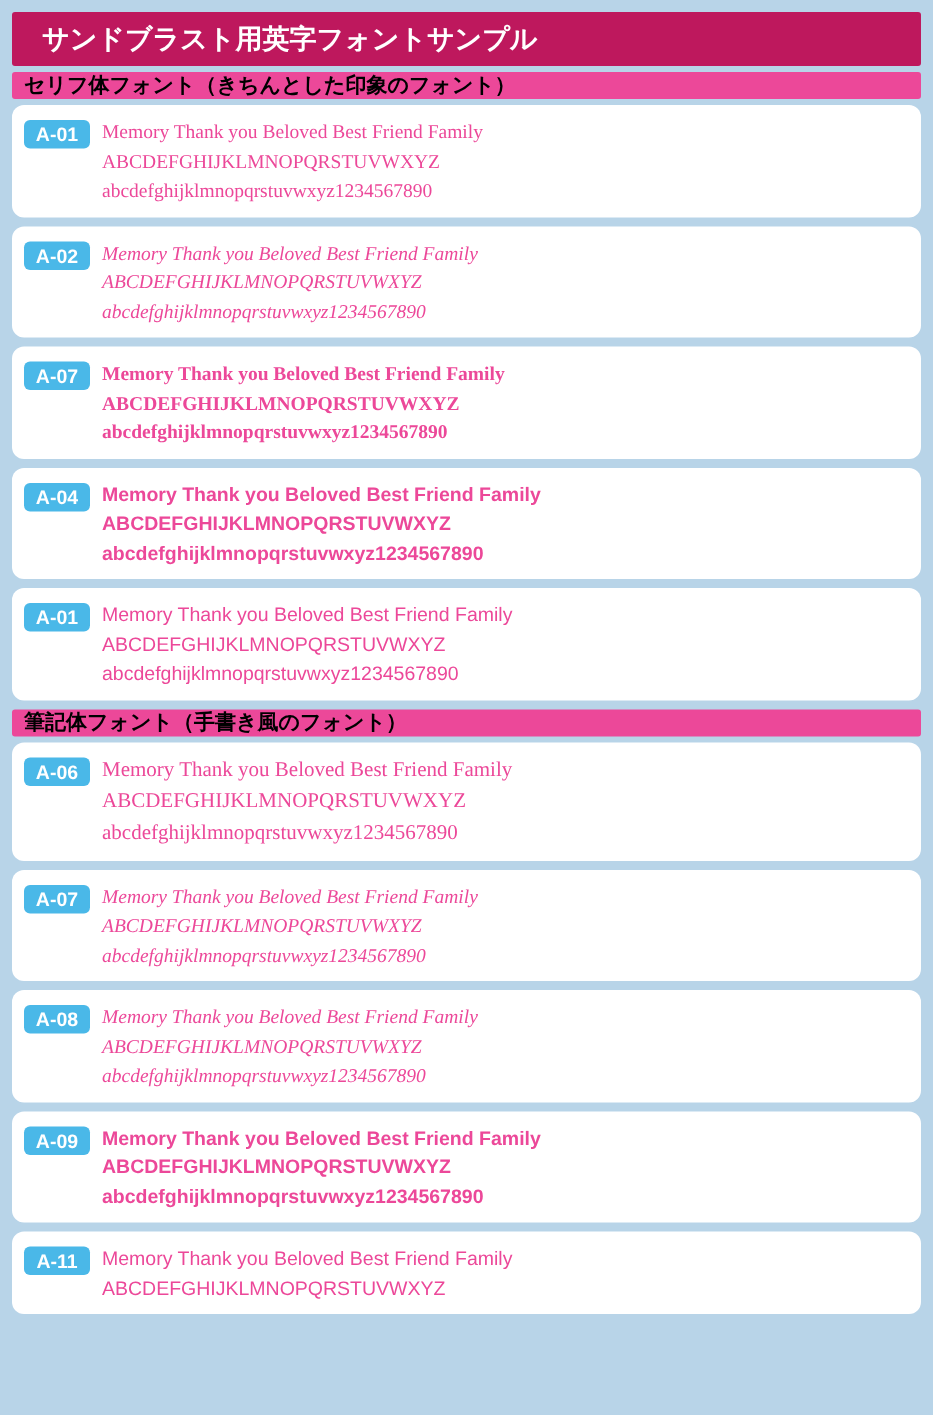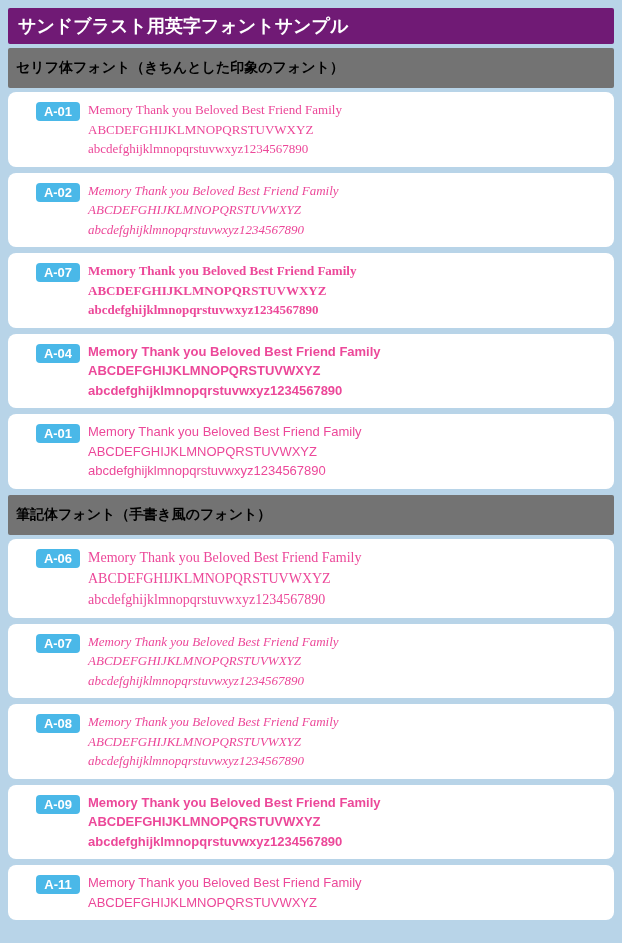--- a/index.html
+++ b/index.html
@@ -4,34 +4,34 @@
   <style>
     * { box-sizing: border-box; margin: 0; padding: 0; }
     body {
       background: #b8d4e8;
       font-family: 'MS Gothic', 'Hiragino Kaku Gothic Pro', sans-serif;
       width: 622px;
       min-height: 943px;
       padding: 8px;
     }
     .page-title {
-      background: #701a75;
+      background: #be185d;
       color: #fff;
       font-size: 18px;
       font-weight: bold;
-      padding: 6px 10px;
+      padding: 6px 20px;
       margin-bottom: 4px;
       border-radius: 2px;
     }
     .section-header {
-      background: #737373;
+      background: #ec4899;
       color: #000;
       font-size: 14px;
       font-weight: bold;
-      padding: 11px 8px;
+      padding: 0 8px;
       margin-bottom: 4px;
       border-radius: 2px;
     }
     .font-card {
       background: #fff;
       border-radius: 8px;
       margin-bottom: 6px;
       padding: 8px 10px 8px 8px;
       display: flex;
       align-items: flex-start;
@@ -41,21 +41,20 @@
       background: #4ab8e8;
       color: #fff;
       font-size: 13px;
       font-weight: bold;
       min-width: 44px;
       text-align: center;
       border-radius: 4px;
       padding: 2px 4px;
       margin-top: 2px;
       flex-shrink: 0;
-      margin-left: 20px;
     }
     .font-sample {
       flex: 1;
       font-size: 13px;
       line-height: 1.5;
       color: #ec4899;
     }
     
     .font-a01 { font-family: 'Times New Roman', Times, serif; font-size: 13px; }
     

